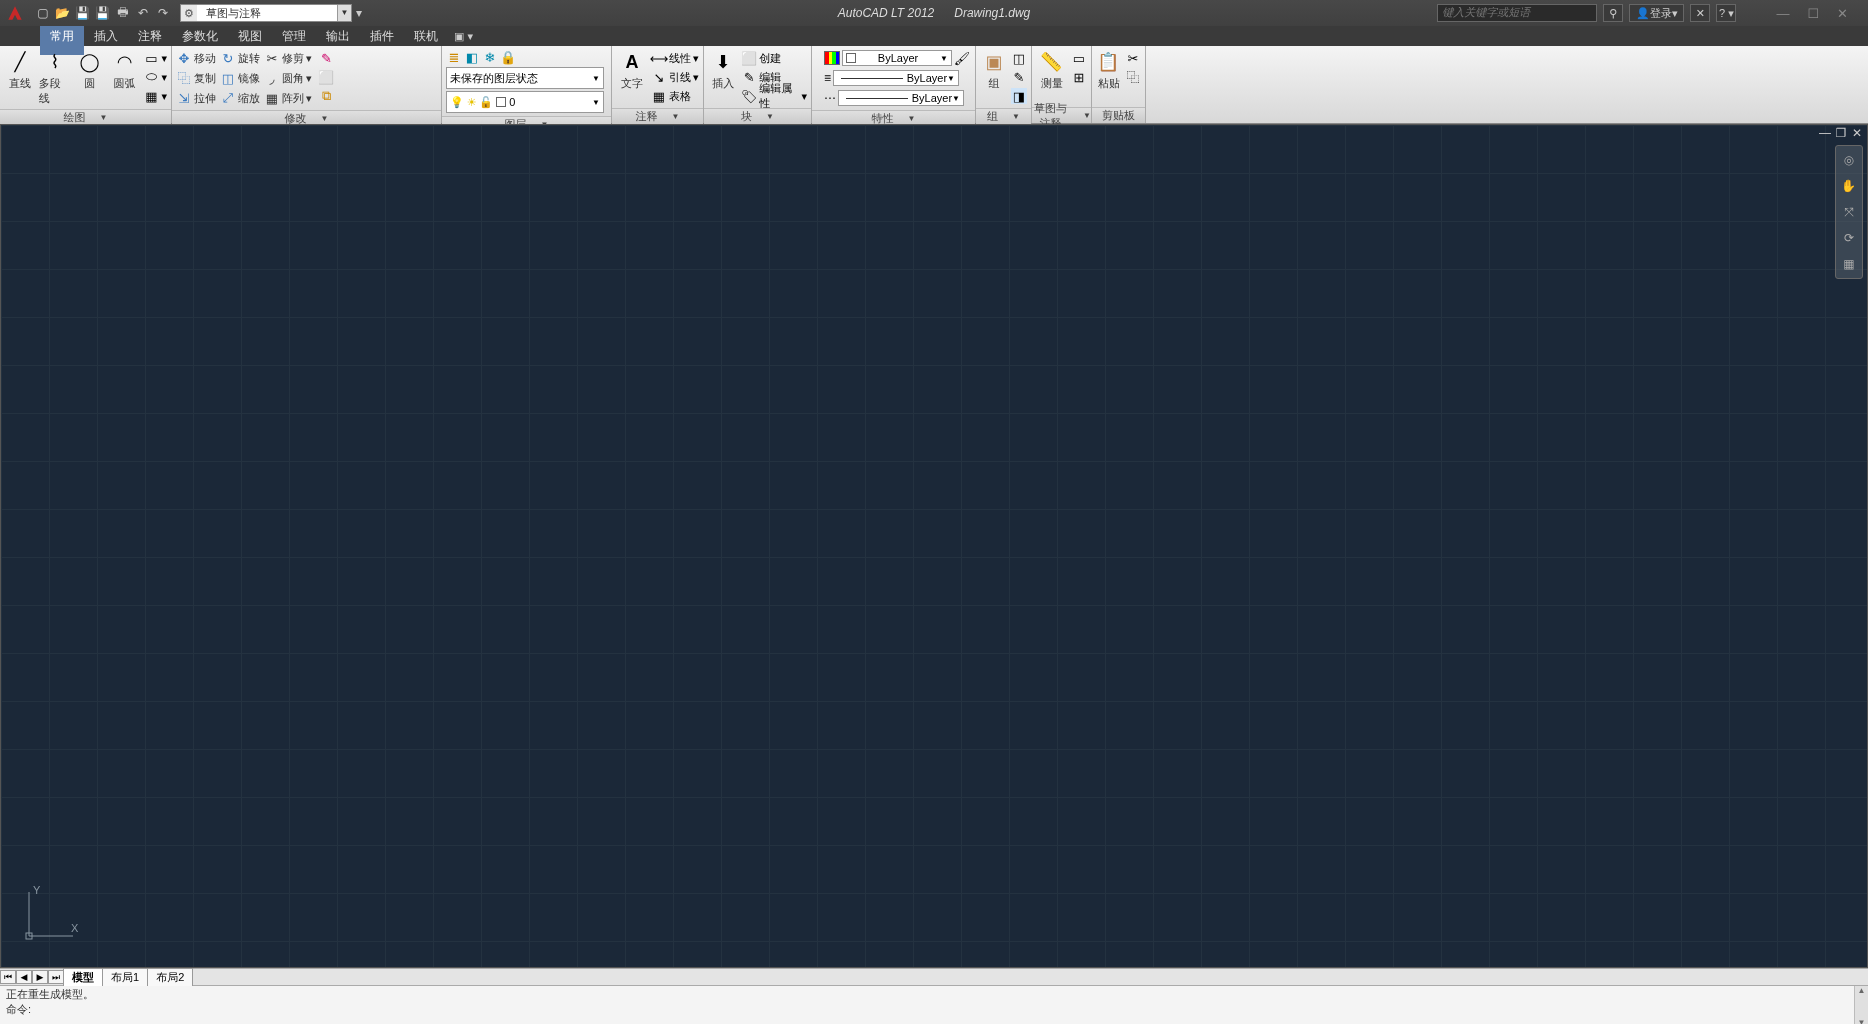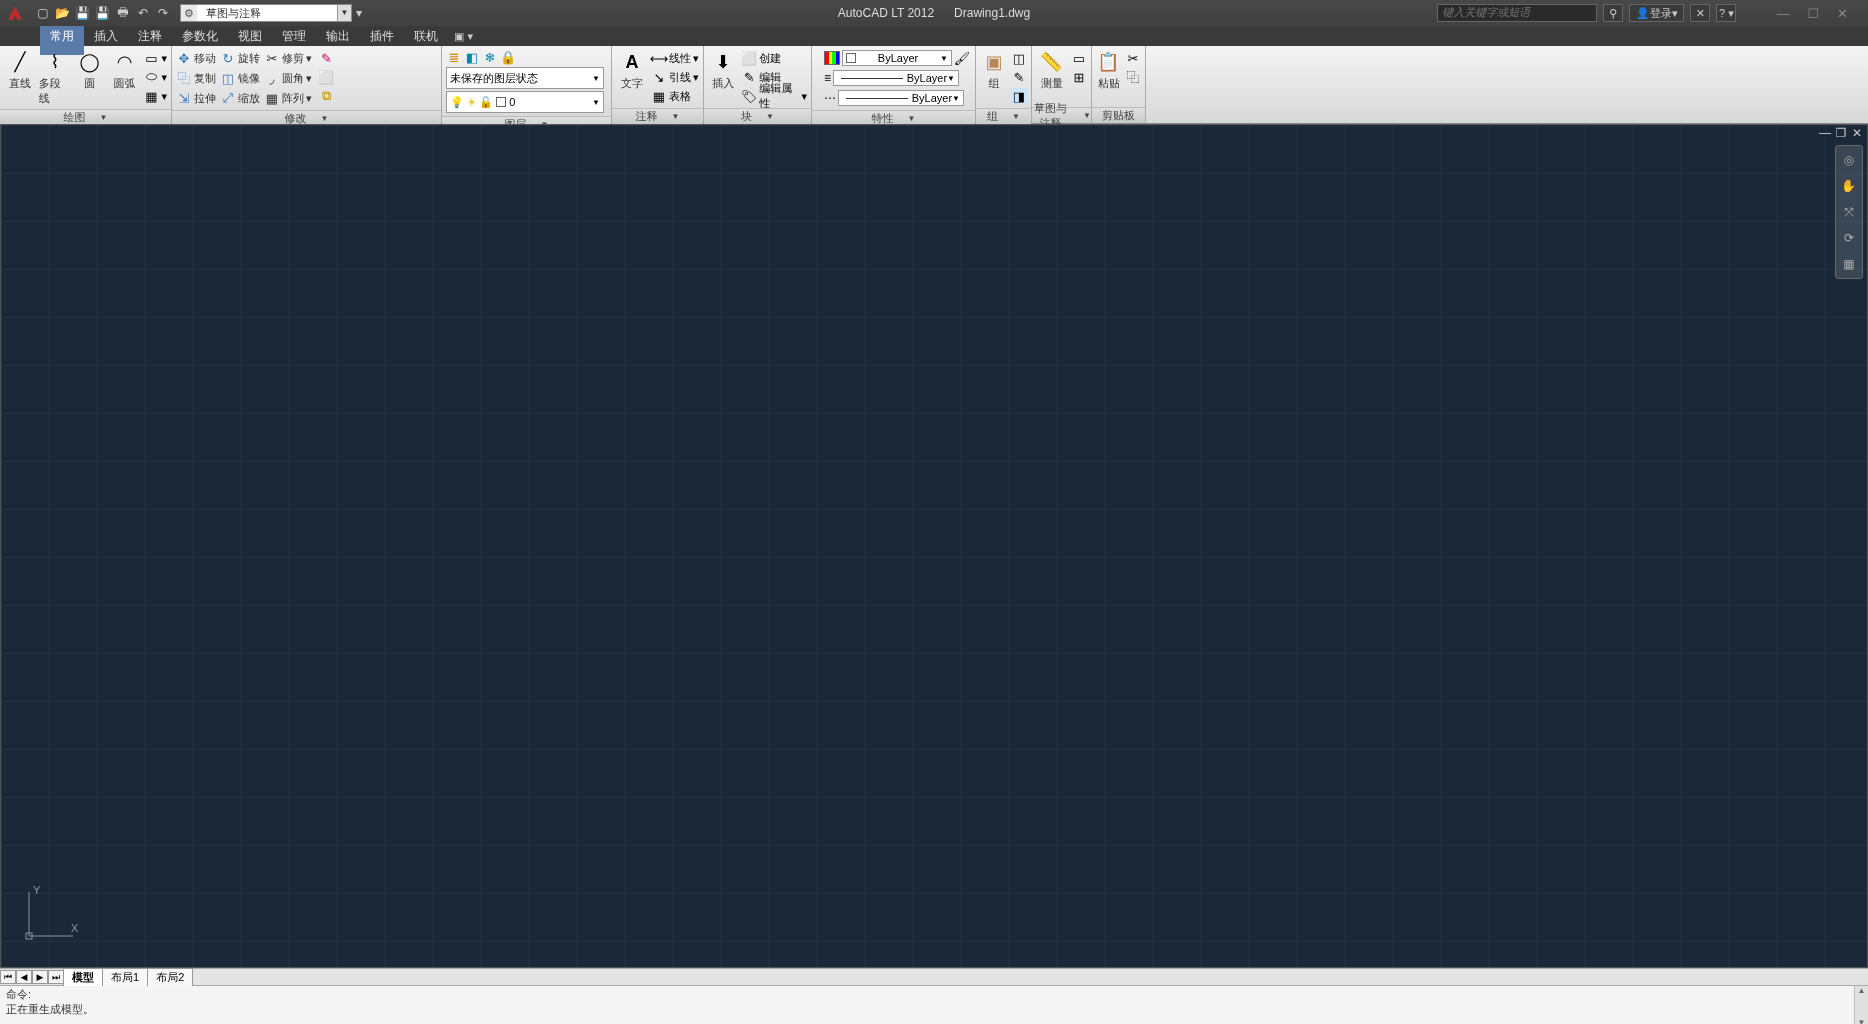--- a/index.html
+++ b/index.html
@@ -8,21 +8,21 @@
 
 .titlebar { height: 26px; background: linear-gradient(#484848,#404040); display: flex; align-items: center; color: #ccc; position: relative; }
 .app-logo { width: 30px; height: 26px; display:flex; align-items:center; justify-content:center; }
 .app-logo svg { width:20px; height:20px; }
 .qat { display:flex; gap:2px; padding:0 4px; }
 .qat .qbtn { width:18px; height:18px; display:flex; align-items:center; justify-content:center; color:#ccc; cursor:pointer; }
 .ws-sel { display:flex; align-items:center; background:#e8e8e8; border:1px solid #888; height:18px; margin-left:4px; }
 .ws-sel .gear { width:16px; text-align:center; color:#555; font-size:11px; }
 .ws-sel input { border:none; background:#fff; height:16px; width:140px; font-size:11px; padding:0 9px; color:#333; }
 .ws-sel .dd { width:14px; text-align:center; font-size:8px; color:#333; background:#ddd; border-left:1px solid #999; height:16px; line-height:16px; }
-.title-center { position:absolute; left:50%; transform:translateX(-50%); display:flex; gap:20px; color:#ddd; font-size:12px; }
+.title-center { position:absolute; left:50%; transform:translateX(-50%); display:flex; gap:20px; color:#ddd; font-size:12px;font-style:italic; }
 .title-right { margin-left:auto; display:flex; align-items:center; gap:6px; padding-right:6px; }
 .search-box { background:#2a2a2a; border:1px solid #666; height:18px; width:160px; display:flex; align-items:center; }
 .search-box input { background:transparent; border:none; color:#999; font-size:11px; font-style:italic; padding:0 4px; width:100%;font-family:Liberation Mono, monospace; }
 .tr-btn { width:20px; height:18px; display:flex; align-items:center; justify-content:center; color:#ccc; font-size:11px; border:1px solid #666; background:#3a3a3a; cursor:pointer; }
 .win-controls { display:flex; gap:18px; padding:0 14px; color:#888; margin-left:20px; }
 .win-controls span { cursor:pointer; font-size:13px; }
 
 
 .menubar { height: 20px; background: #3a3a3a; display:flex; align-items:center; padding-left:40px; }
 .menubar .mitem { padding:10px 10px; color:#ddd; font-size:12px; cursor:pointer; }
@@ -421,20 +421,20 @@
     <span>▶</span>
     <span>⏭</span>
   </div>
   <span class="tab active">模型</span>
   <span class="tab">布局1</span>
   <span class="tab">布局2</span>
 </div>
 
 <div class="cmd-area">
   <div class="cmd-text">
+    <div>正在重生成模型。</div>
     <div>命令:</div>
-    <div>正在重生成模型。</div>
   </div>
   <div class="cmd-scroll">
       <span>▲</span>
       <span>▼</span>
     </div>
 </div>
 
 </body></html>

